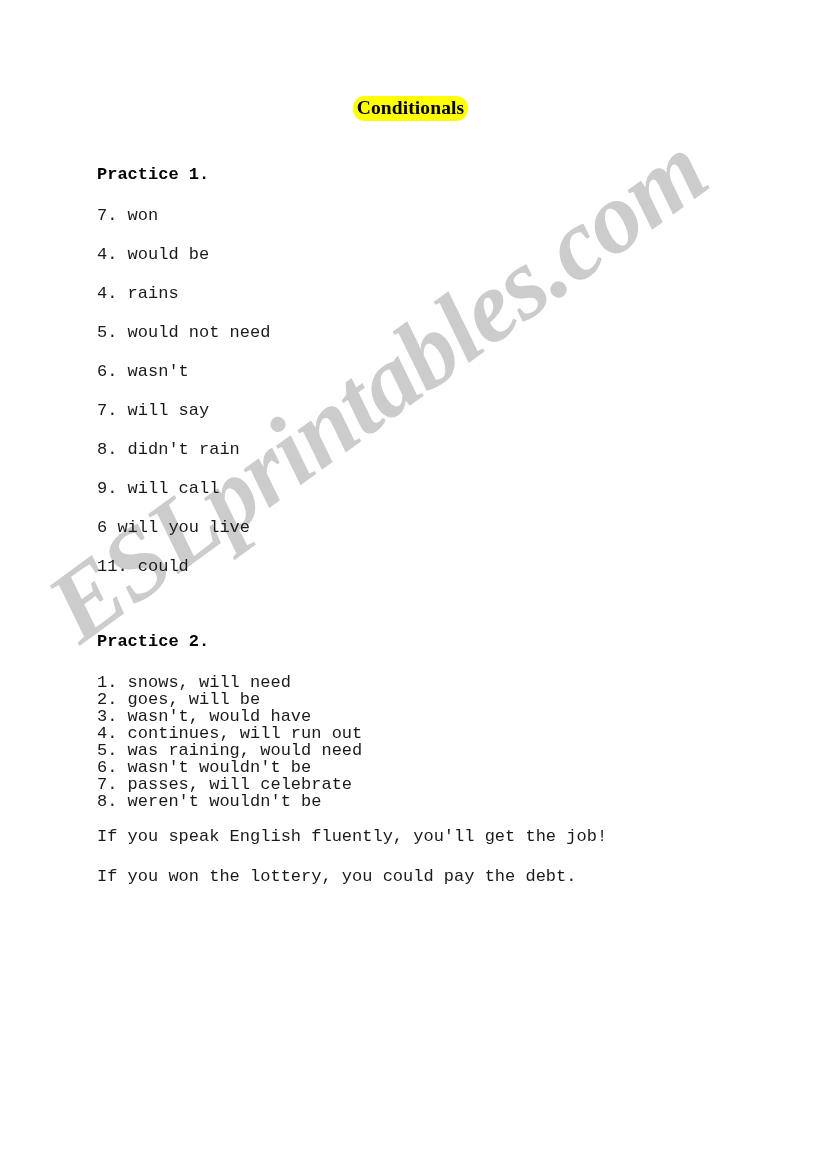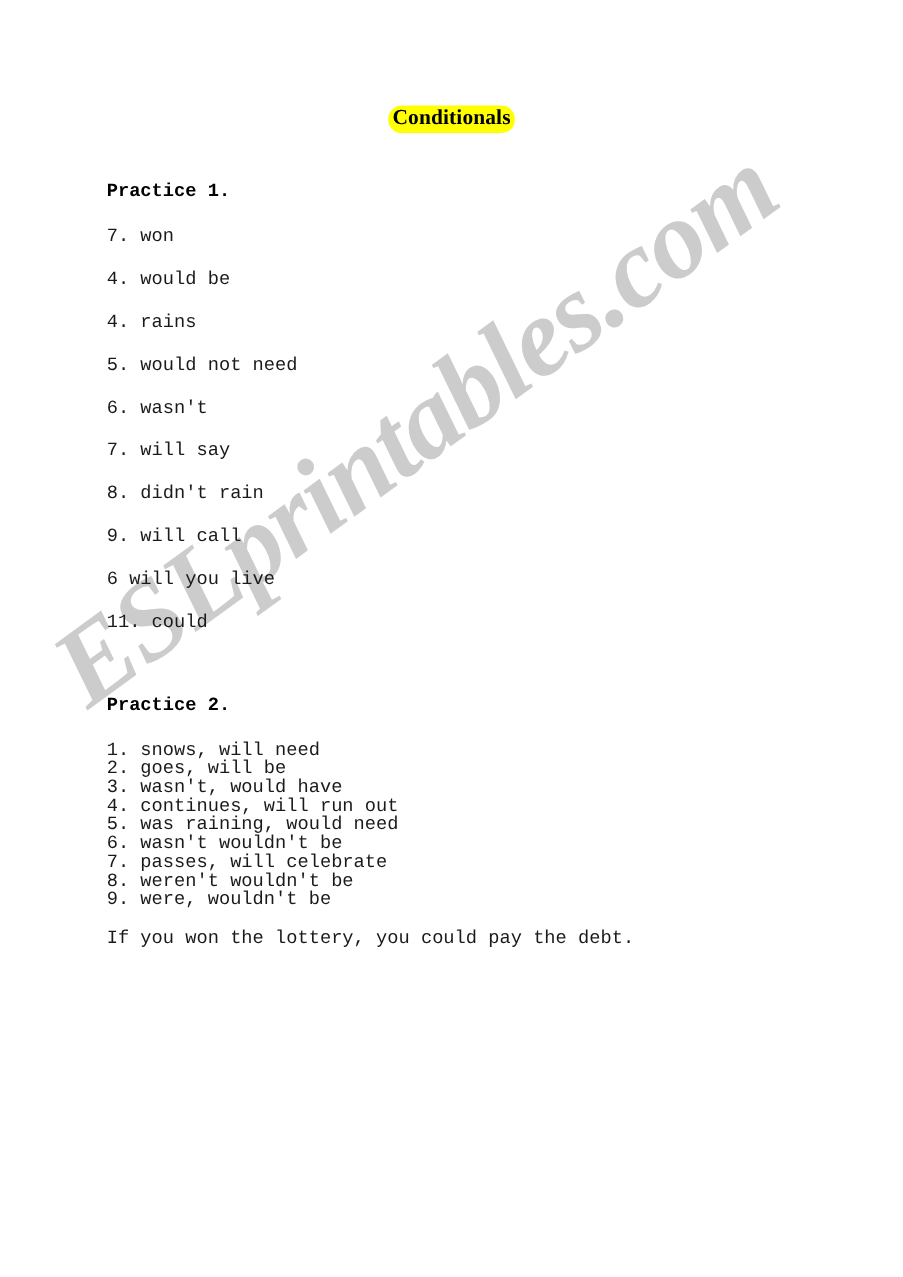--- a/index.html
+++ b/index.html
@@ -134,25 +134,25 @@
       <div class="section-heading" id="practice2-heading">Practice 2.</div>
       <div id="practice2-list">
         <div class="answer-line">1. snows, will need</div>
         <div class="answer-line">2. goes, will be</div>
         <div class="answer-line">3. wasn't, would have</div>
         <div class="answer-line">4. continues, will run out</div>
         <div class="answer-line">5. was raining, would need</div>
         <div class="answer-line">6. wasn't wouldn't be</div>
         <div class="answer-line">7. passes, will celebrate</div>
         <div class="answer-line">8. weren't wouldn't be</div>
-        <div class="answer-line">9. were, wouldn't be</div>
       </div>
     </div>
 
     <div class="section">
       <div id="practice3-list">
+        <div class="answer-line">If you speak English fluently, you'll get the job!</div>
         <div class="answer-line">If you won the lottery, you could pay the debt.</div>
 
       </div>
     </div>
 
   </div>
 </div>
 
 </body></html>

